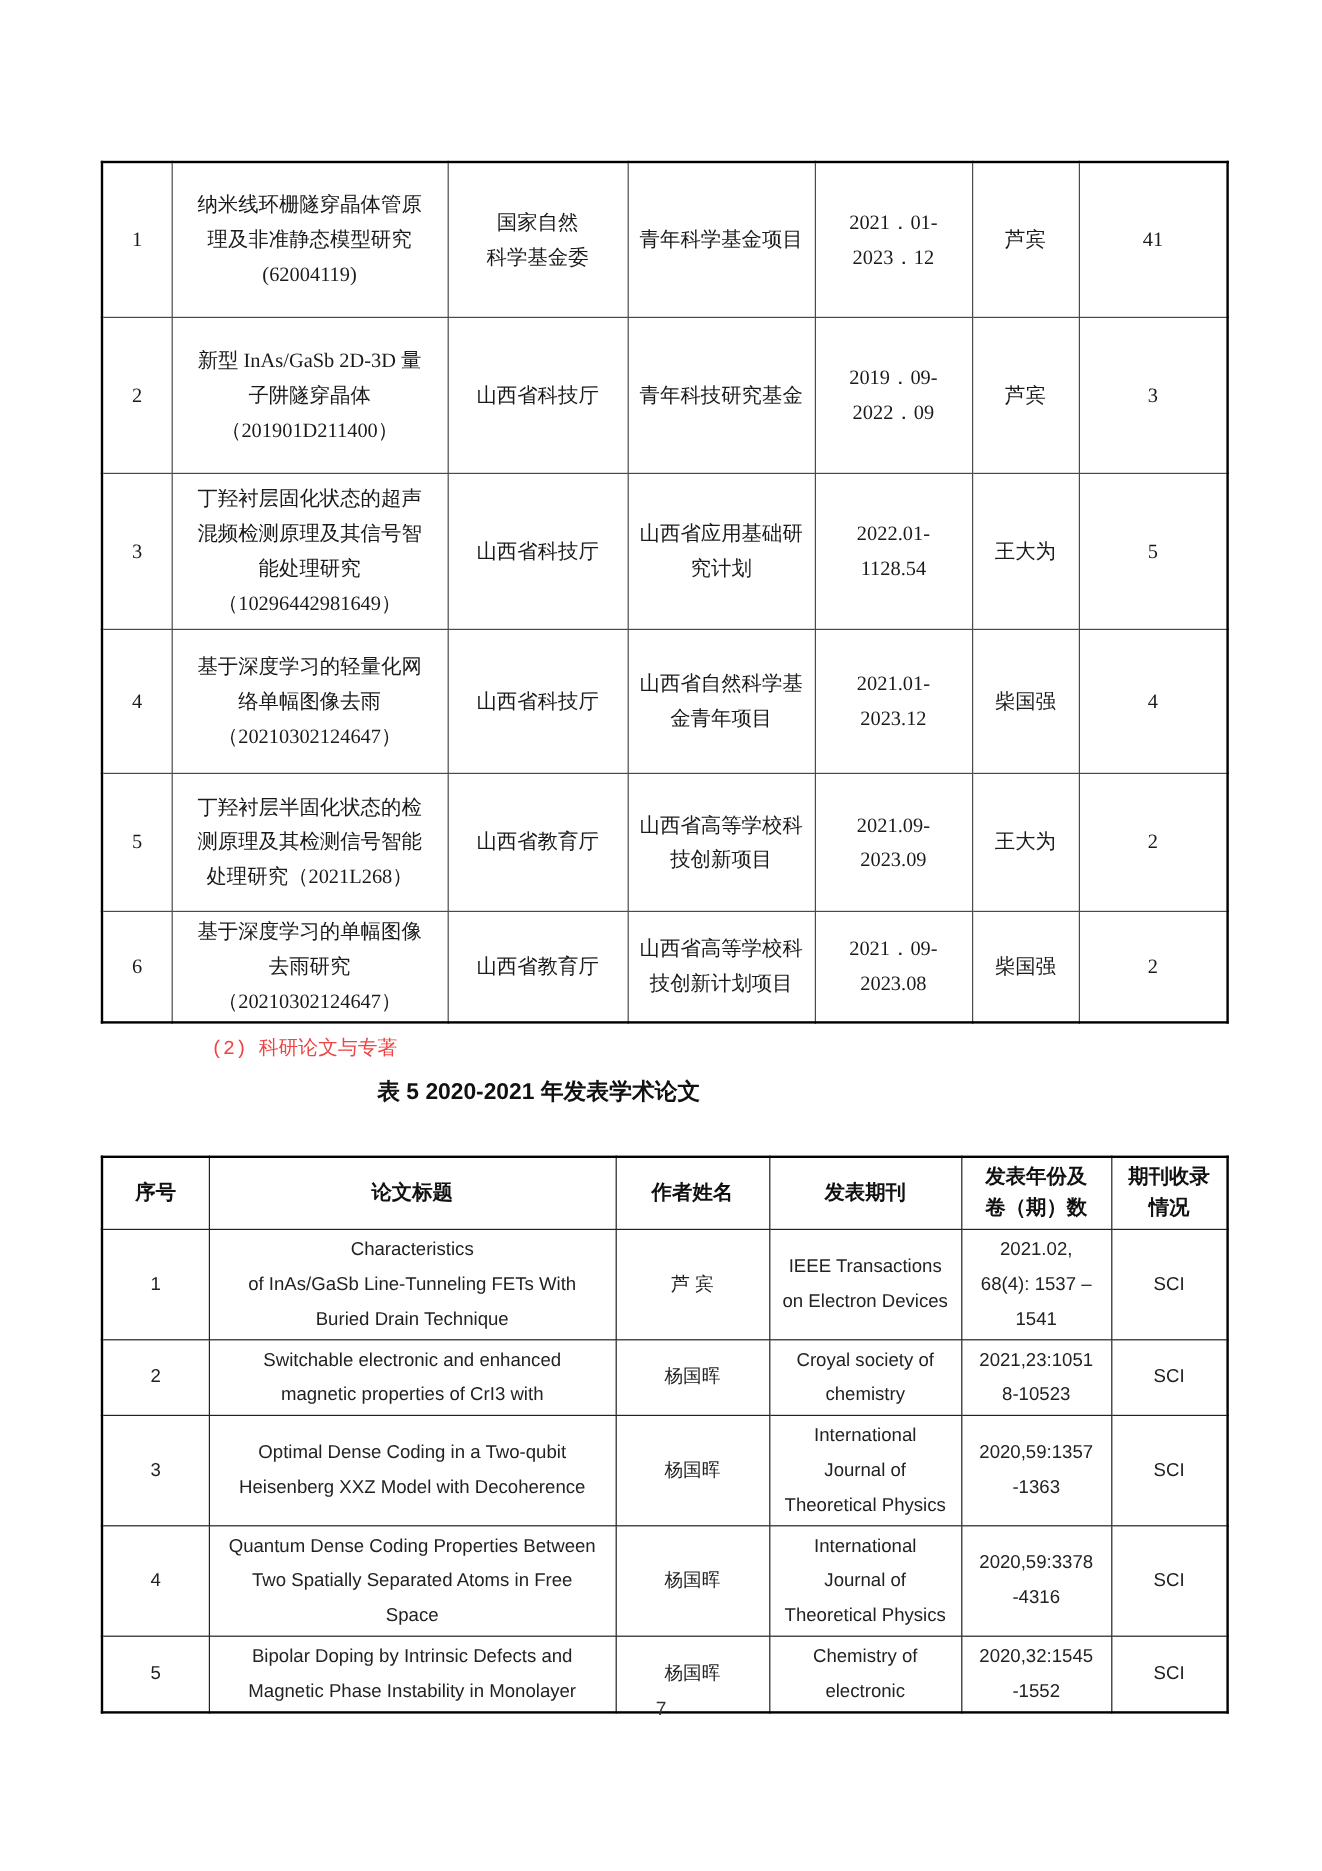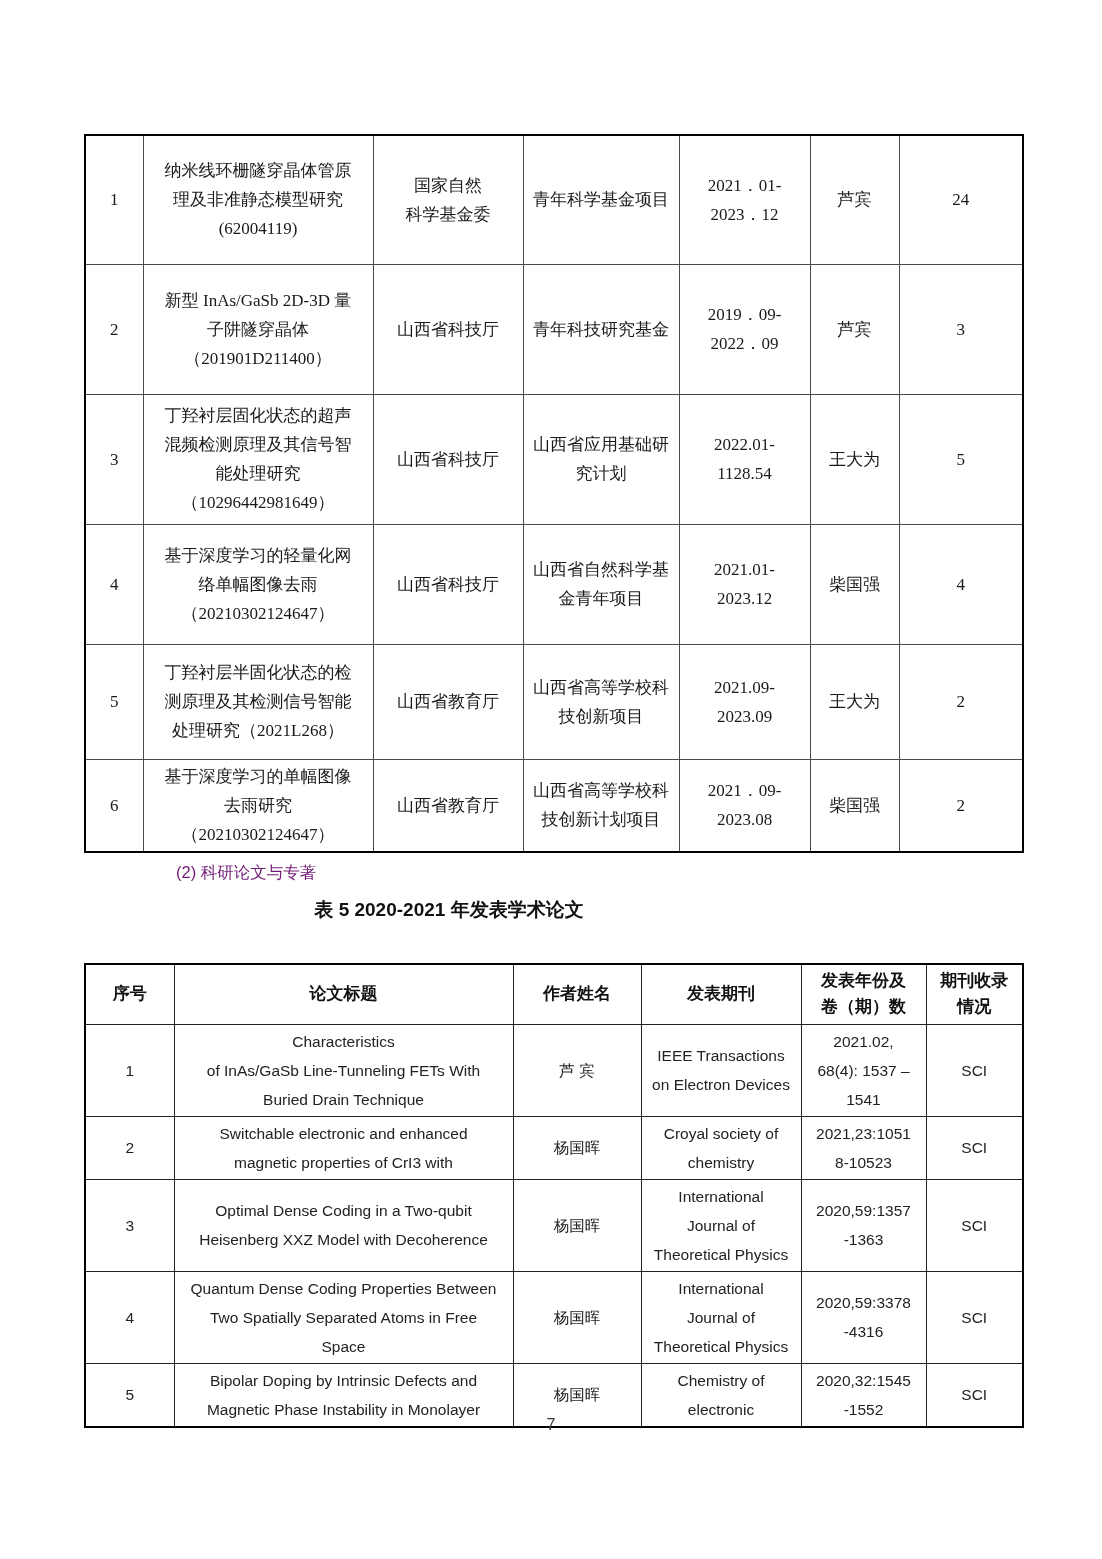--- a/index.html
+++ b/index.html
@@ -21,22 +21,22 @@
     border:1px solid #4a4a4a;
     text-align:center;vertical-align:middle;
     font-size:17px;line-height:29px;
     white-space:pre-line;
     padding:2px 6px;
     font-family:"Liberation Serif","DejaVu Serif",serif;
   }
   
   .section-heading{
     position:absolute;left:176px;top:862px;
-    font-family:Liberation Sans, sans-serif;
-    font-size:16.5px;color:#701a75;
+    font-family:Liberation Mono, monospace;
+    font-size:16.5px;color:#ef4444;
   }
   .table5-title{
     position:absolute;left:0;top:897px;width:898px;
     text-align:center;
     font-family:"Liberation Sans","DejaVu Sans",sans-serif;
     font-size:19px;font-weight:700;color:#111;
   }
   
   .t2{
     position:absolute;left:84px;top:935px;width:938px;
@@ -86,21 +86,21 @@
         <td>1</td>
         <td>纳米线环栅隧穿晶体管原
 理及非准静态模型研究
 (62004119)</td>
         <td>国家自然
 科学基金委</td>
         <td>青年科学基金项目</td>
         <td>2021．01-
 2023．12</td>
         <td>芦宾</td>
-        <td>24</td>
+        <td>41</td>
       </tr>
       <tr style="height:130px">
         <td>2</td>
         <td>新型 InAs/GaSb 2D-3D 量
 子阱隧穿晶体
 （201901D211400）</td>
         <td>山西省科技厅</td>
         <td>青年科技研究基金</td>
         <td>2019．09-
 2022．09</td>

